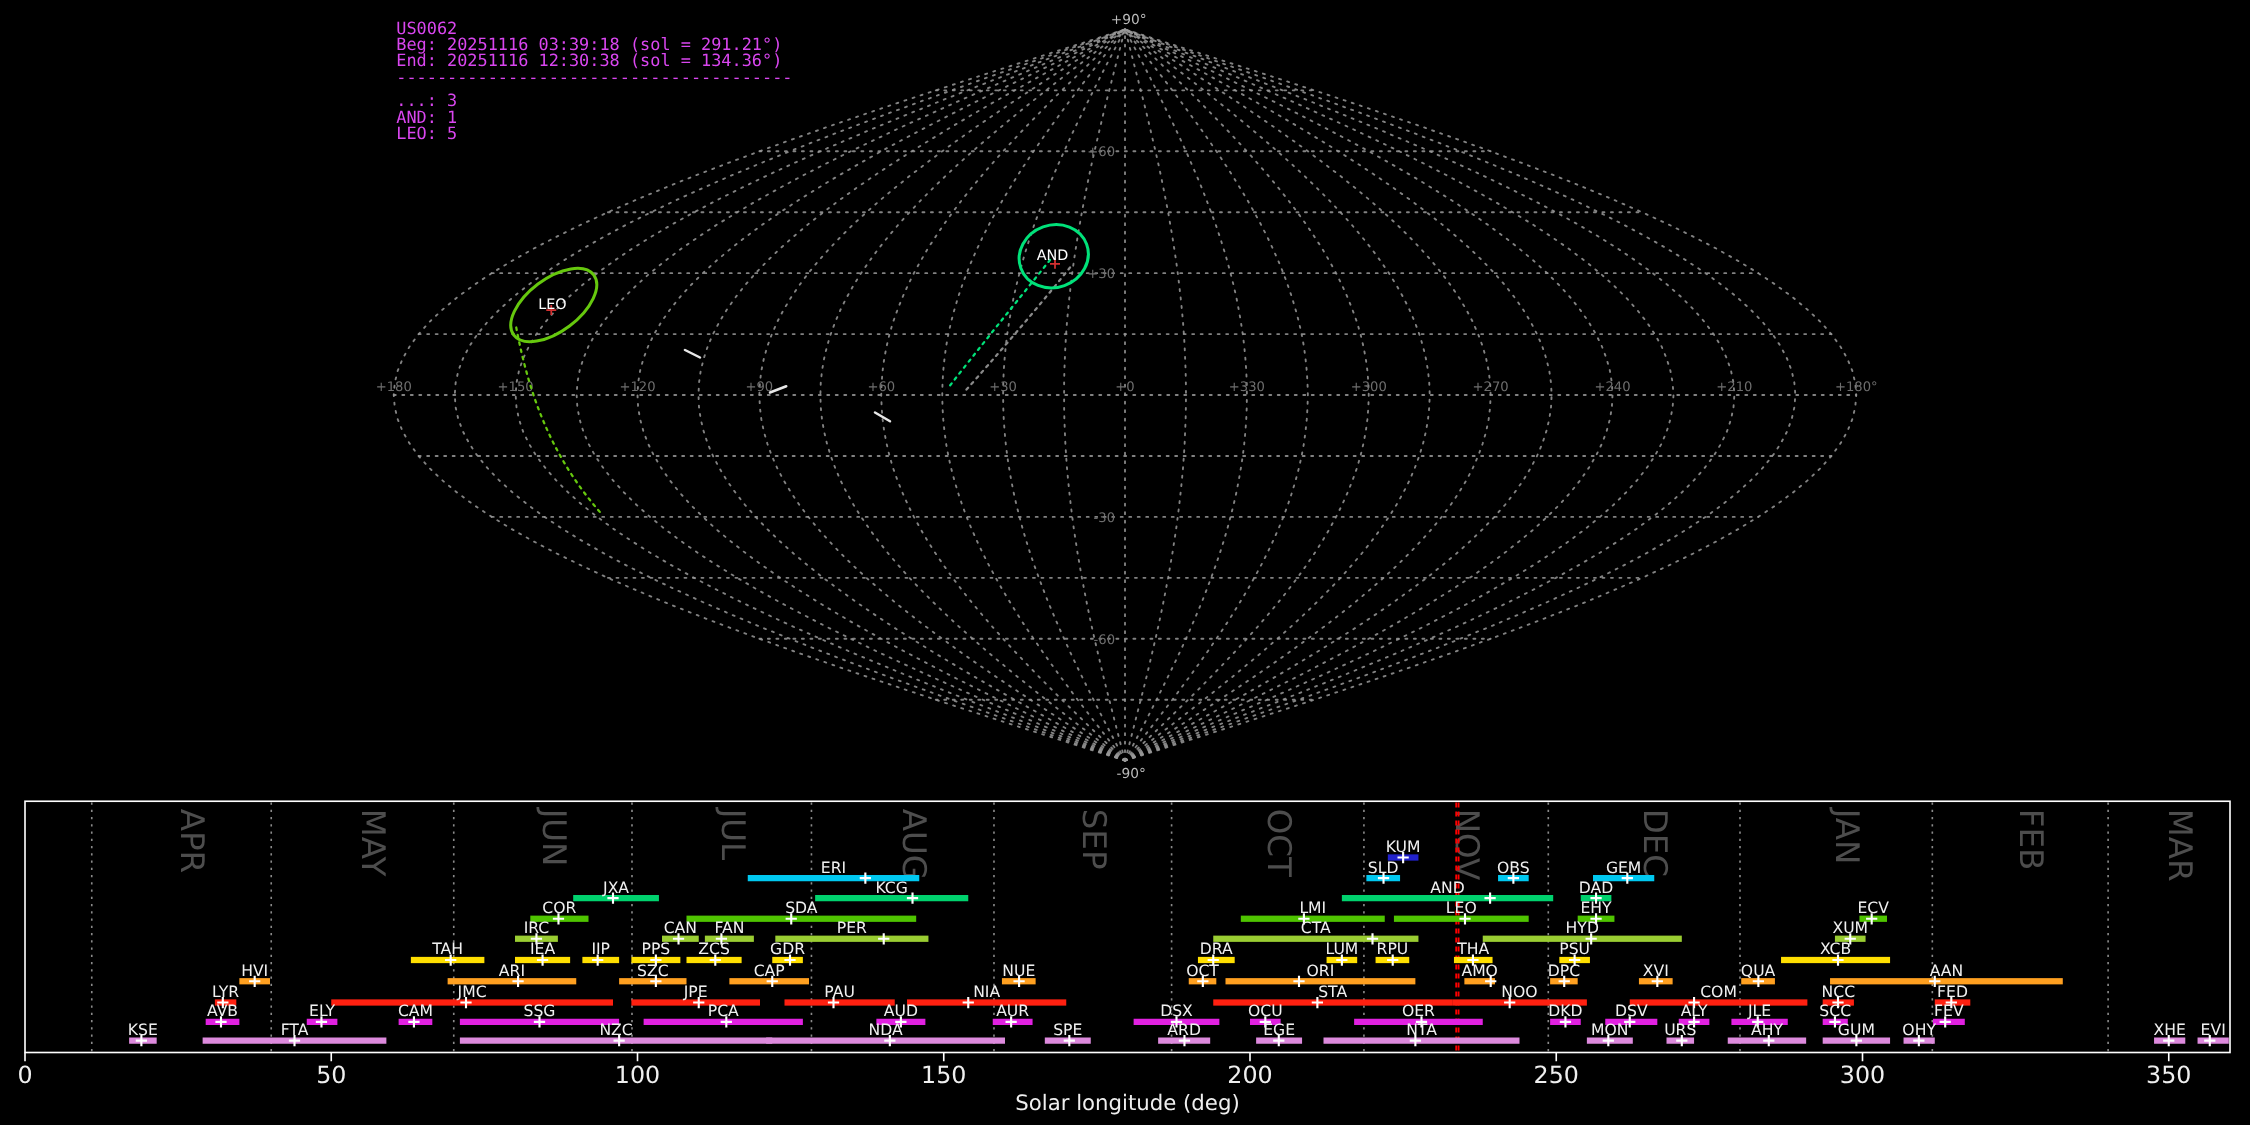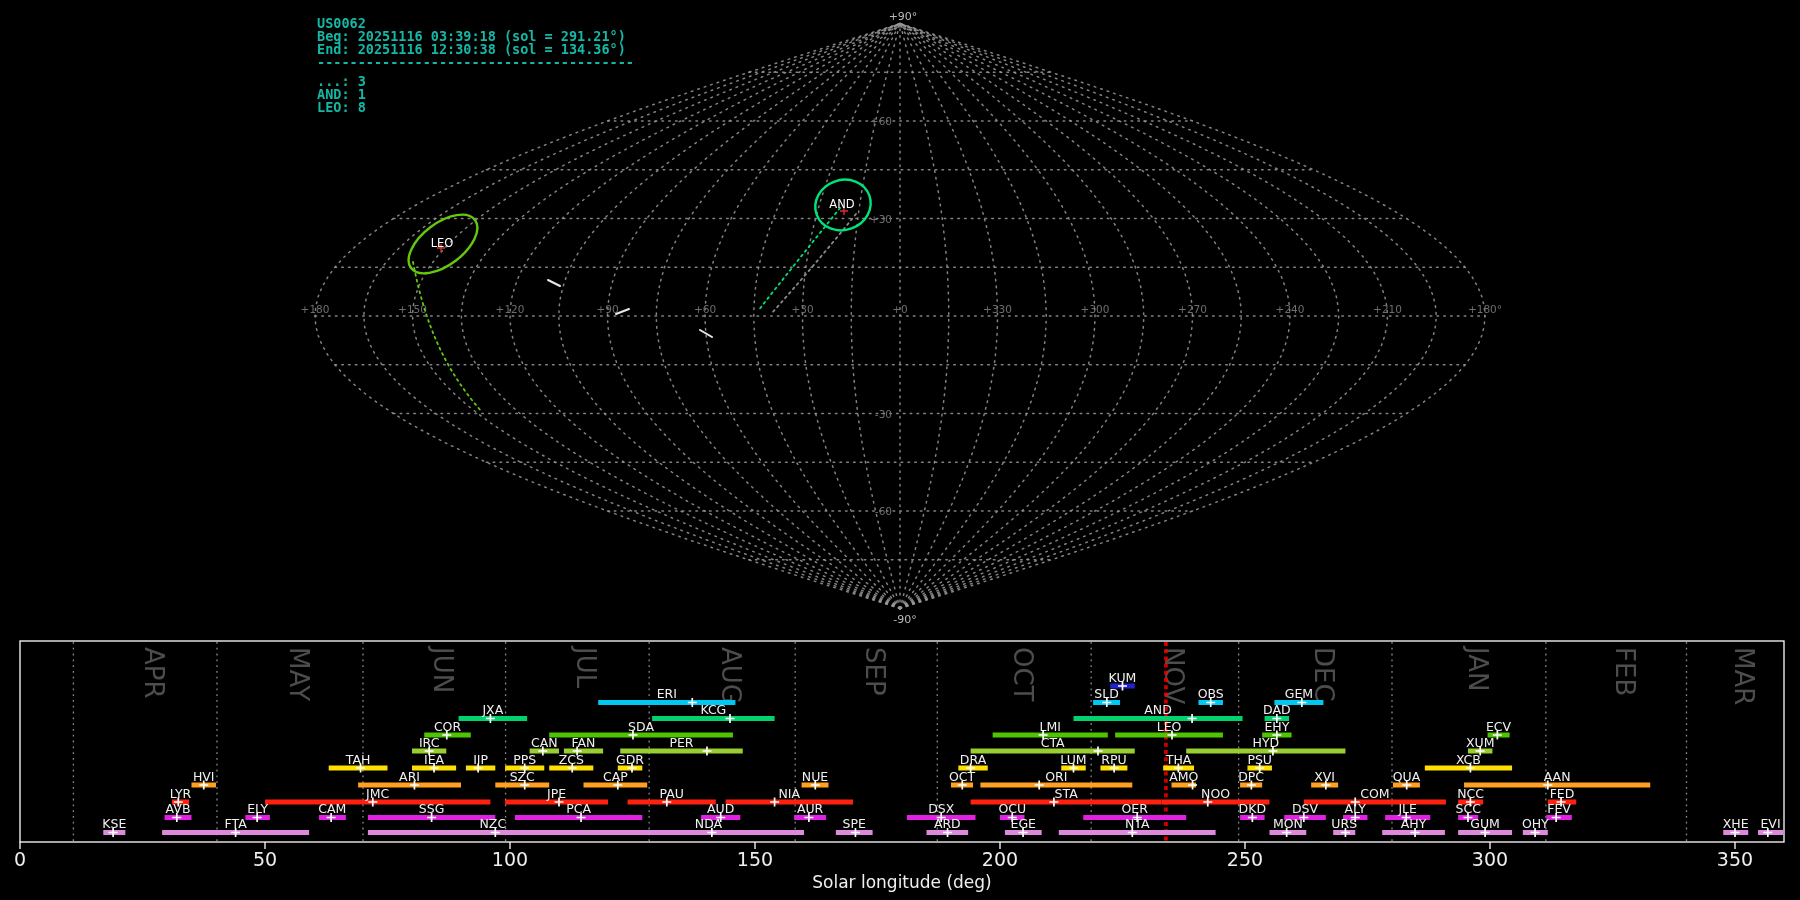--- a/index.html
+++ b/index.html
@@ -1,23 +1,22 @@
 <!DOCTYPE html>
 <html><head>
 <meta charset="utf-8">
 <style>
   html,body{margin:0;padding:0;background:#000;}
   body{width:1800px;height:900px;position:relative;overflow:hidden;
        font-family:"DejaVu Sans",sans-serif;}
   #stage{position:absolute;inset:0;}
   #header-block{
-    position:absolute;left:317px;top:17px;color:#14b8a6;
+    position:absolute;left:317px;top:17px;color:#d946ef;
     font-family:"DejaVu Sans Mono",monospace;font-size:13.5px;line-height:13px;
     white-space:pre;
-    font-weight:bold;
   }
   #header-block .gap{height:6px;}
   svg text{font-family:"DejaVu Sans",sans-serif;}
 </style>
 </head>
 <body>
 
 <div id="stage">
   <svg id="sky-svg" width="1800" height="660" viewBox="0 0 1800 660" style="position:absolute;left:0;top:0;">
       <path fill="none" stroke="#999999" stroke-width="1.5" stroke-dasharray="1.6 5.2" stroke-linecap="round" opacity="0.85" d="M748.5908586150254,559.75 L1051.4091413849746,559.75"></path>
@@ -82,21 +81,21 @@
       <line x1="616" y1="314" x2="629" y2="309" stroke="#e8e8e8" stroke-width="2" stroke-linecap="round"></line>
       <line x1="700" y1="330" x2="712" y2="337" stroke="#e8e8e8" stroke-width="2" stroke-linecap="round"></line>
       <ellipse cx="843" cy="205" rx="28" ry="25" transform="rotate(-20 843 205)" fill="none" stroke="#00e27a" stroke-width="2.4"></ellipse>
       <path d="M840,211h8M844,207v8" stroke="#d43030" stroke-width="1.4" fill="none"></path>
       <text x="842" y="208" fill="#ffffff" font-size="11.5" text-anchor="middle">AND</text>
       <ellipse cx="443" cy="244" rx="40" ry="21" transform="rotate(-37 443 244)" fill="none" stroke="#66c80e" stroke-width="2.4"></ellipse>
       <path d="M437,248h8M441,244v8" stroke="#d43030" stroke-width="1.4" fill="none"></path>
       <text x="442" y="247" fill="#ffffff" font-size="11.5" text-anchor="middle">LEO</text>
     </svg>
 
-  <div id="header-block"><div>US0062</div><div>Beg: 20251116 03:39:18 (sol = 291.21°)</div><div>End: 20251116 12:30:38 (sol = 134.36°)</div><div>---------------------------------------</div><div class="gap"></div><div>...: 3</div><div>AND: 1</div><div>LEO: 8</div></div>
+  <div id="header-block"><div>US0062</div><div>Beg: 20251116 03:39:18 (sol = 291.21°)</div><div>End: 20251116 12:30:38 (sol = 134.36°)</div><div>---------------------------------------</div><div class="gap"></div><div>...: 3</div><div>AND: 1</div><div>LEO: 5</div></div>
 
   <svg id="chart-svg" width="1800" height="900" viewBox="0 0 1800 900" style="position:absolute;left:0;top:0;">
     <text id="axis-title" x="902" y="888" fill="#efefef" font-size="17" text-anchor="middle">Solar longitude (deg)</text>
   <line x1="73.41" y1="642" x2="73.41" y2="841" stroke="#8a8a8a" stroke-width="1.3" stroke-dasharray="1.8 4"></line>
       <text x="145.195" y="647" fill="#4d4d4d" font-size="26" text-anchor="start" transform="rotate(90 145.195 647)">APR</text>
       <line x1="216.98000000000002" y1="642" x2="216.98000000000002" y2="841" stroke="#8a8a8a" stroke-width="1.3" stroke-dasharray="1.8 4"></line>
       <text x="289.99" y="647" fill="#4d4d4d" font-size="26" text-anchor="start" transform="rotate(90 289.99 647)">MAY</text>
       <line x1="363" y1="642" x2="363" y2="841" stroke="#8a8a8a" stroke-width="1.3" stroke-dasharray="1.8 4"></line>
       <text x="434.29499999999996" y="647" fill="#4d4d4d" font-size="26" text-anchor="start" transform="rotate(90 434.29499999999996 647)">JUN</text>
       <line x1="505.59" y1="642" x2="505.59" y2="841" stroke="#8a8a8a" stroke-width="1.3" stroke-dasharray="1.8 4"></line>

